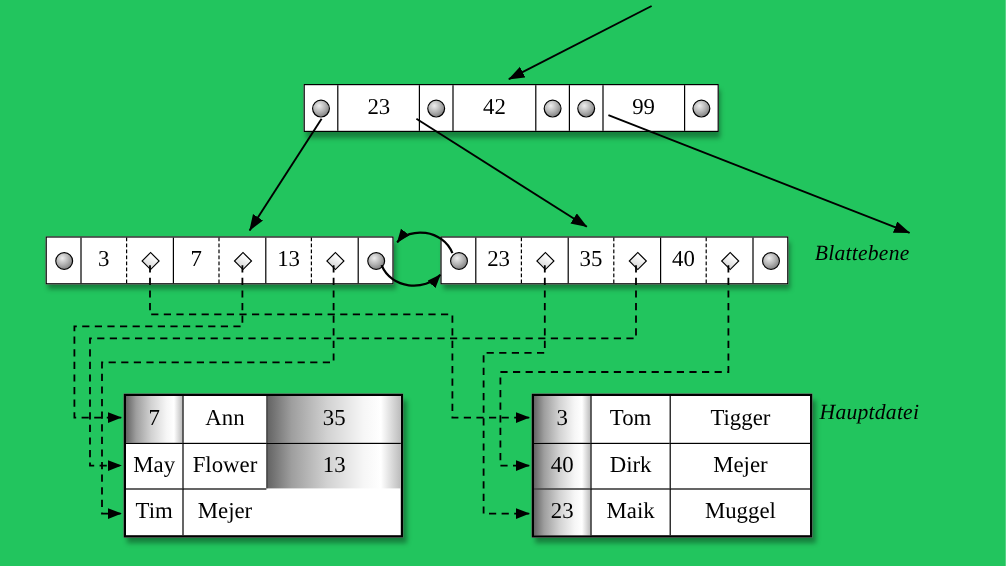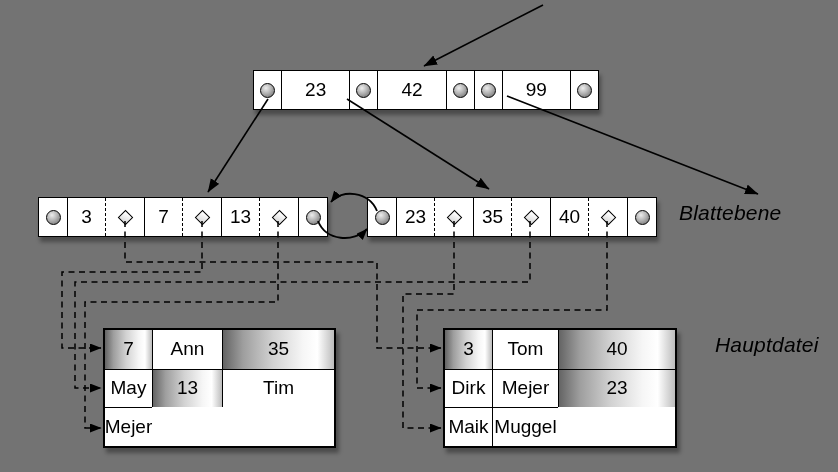--- a/index.html
+++ b/index.html
@@ -1,18 +1,18 @@
 <!DOCTYPE html>
 <html><head>
 <meta charset="utf-8">
 <style>
   html,body{margin:0;padding:0;}
   .stage{
-    position:relative;width:838px;height:472px;background:#737373;
-    overflow:hidden;font-family:Liberation Sans, sans-serif;color:#000;
+    position:relative;width:838px;height:472px;background:#22c55e;
+    overflow:hidden;font-family:Liberation Serif, serif;color:#000;
   }
   .overlay{position:absolute;left:0;top:0;z-index:5;pointer-events:none;}
   
   .node{
     position:absolute;display:flex;height:40px;box-sizing:border-box;
     background:#fff;border:1.7px solid #000;
     box-shadow:2px 5px 4px rgba(0,0,0,0.35);
   }
   .root{left:253px;top:70px;width:346px;}
   .leaf{top:197px;width:290px;}
@@ -36,23 +36,23 @@
     border:2.6px solid #000;box-shadow:3px 5px 4px rgba(0,0,0,0.35);}
   #tblL{left:103px;top:328px;grid-template-columns:47px 70px 112px;}
   #tblR{left:443px;top:328px;grid-template-columns:47px 66px 117px;}
   .tc{display:flex;align-items:center;justify-content:center;font-size:19px;
     border-left:1.9px solid #000;border-top:1.9px solid #000;}
   .tc:nth-child(-n+3){border-top:none;}
   .tc:nth-child(3n+1){border-left:none;}
   .keycol{background:linear-gradient(90deg,#646464 0%,#9e9e9e 18%,#d2d2d2 45%,
     #f6f6f6 72%,#ffffff 85%,#bcbcbc 100%);}
   
-  .lbl{position:absolute;font-style:italic;font-size:21px;letter-spacing:.2px;}
+  .lbl{position:absolute;font-style:italic;font-size:18px;letter-spacing:.2px;}
   #lblLeaf{left:679px;top:201px;}
-  #lblMain{left:683px;top:333px;margin-left:32px;}
+  #lblMain{left:683px;top:333px;}
 </style>
 </head>
 <body>
 
 <div class="stage">
 
   <div class="node root">
     <div class="pcell">
         <div class="circle"></div>
       </div>
@@ -125,28 +125,30 @@
     <div class="pcell cb">
         <div class="circle"></div>
       </div>
   </div>
 
   <div class="tbl" id="tblL">
     <div class="tc keycol">7</div>
     <div class="tc">Ann</div>
     <div class="tc keycol">35</div>
     <div class="tc">May</div>
+    <div class="tc">Flower</div>
     <div class="tc keycol">13</div>
     <div class="tc">Tim</div>
     <div class="tc">Mejer</div>
   </div>
 
   <div class="tbl" id="tblR">
     <div class="tc keycol">3</div>
     <div class="tc">Tom</div>
+    <div class="tc">Tigger</div>
     <div class="tc keycol">40</div>
     <div class="tc">Dirk</div>
     <div class="tc">Mejer</div>
     <div class="tc keycol">23</div>
     <div class="tc">Maik</div>
     <div class="tc">Muggel</div>
   </div>
 
   <div class="lbl" id="lblLeaf">Blattebene</div>
   <div class="lbl" id="lblMain">Hauptdatei</div>

